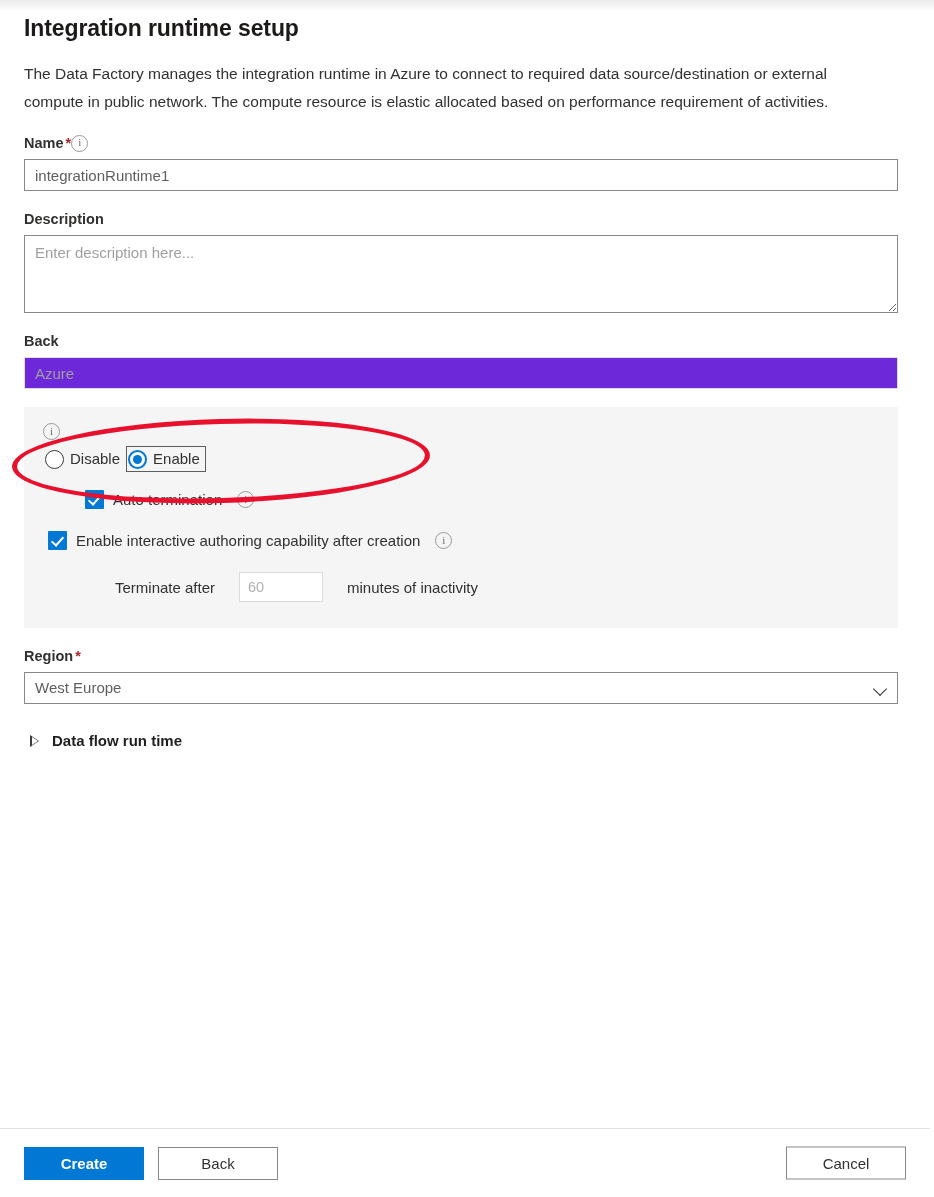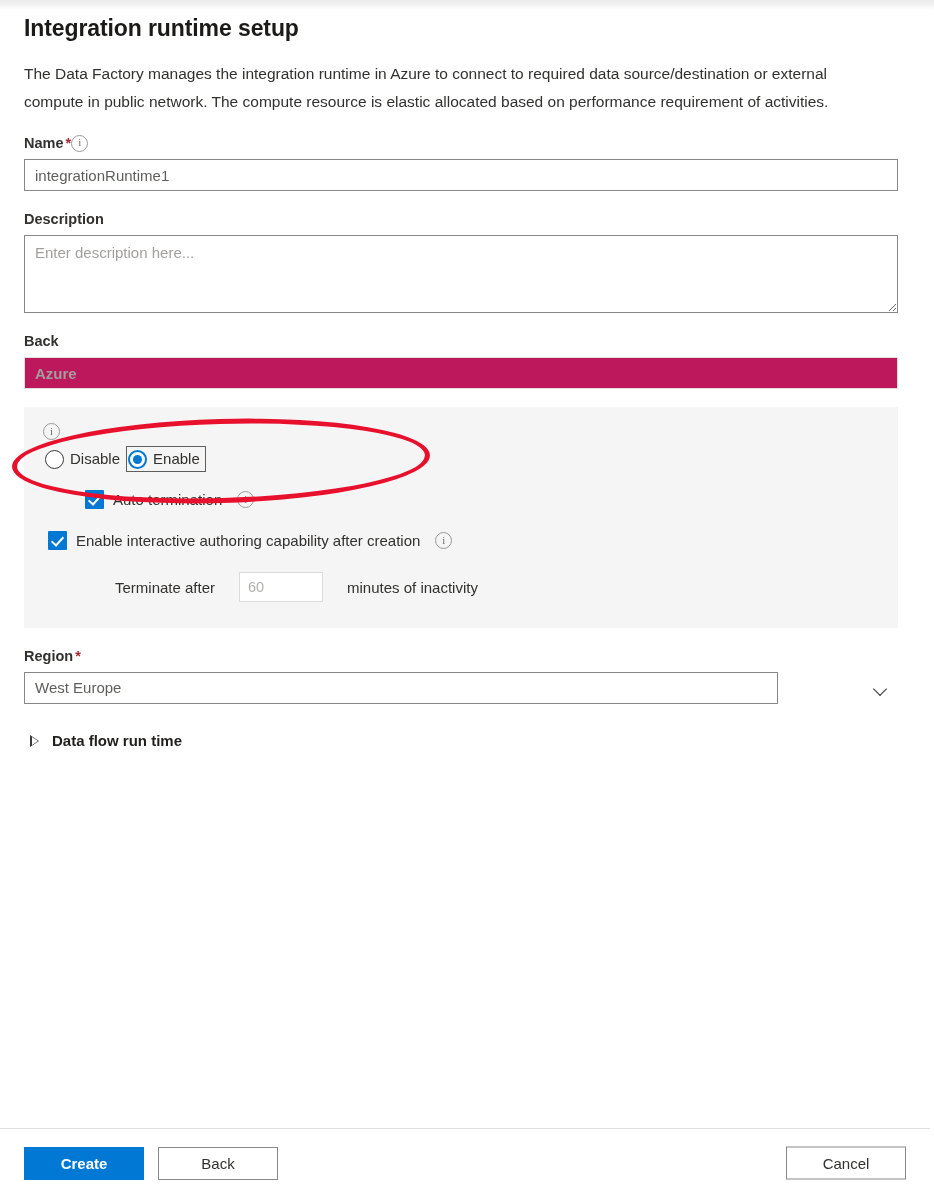--- a/index.html
+++ b/index.html
@@ -108,22 +108,21 @@
     font-size: 15px;
     color: #605e5c;
     padding: 12px 10px;
     outline: none;
     display: block;
   }
   .text-input::placeholder { color: #a19f9d; opacity: 1; }
   .text-input.disabled {
     border-color: #e1dfdd;
     color: #c8c6c4;
-    background: #be185d;
-    font-weight: bold;
+    background: #6d28d9;
   }
 
   .textarea {
     box-sizing: border-box;
     width: 874px;
     height: 78px;
     border: 1px solid #8a8886;
     background: #ffffff;
     font-family: "Liberation Sans", sans-serif;
     font-size: 15px;
@@ -266,21 +265,21 @@
     z-index: 20;
   }
 
   
   .select-wrap {
     position: relative;
     width: 874px;
   }
   .select-box {
     box-sizing: border-box;
-    width: 754px;
+    width: 874px;
     height: 32px;
     border: 1px solid #8a8886;
     background: #ffffff;
     font-size: 15px;
     color: #605e5c;
     padding: 0 32px 12px 10px;
     line-height: 30px;
     white-space: nowrap;
     overflow: hidden;
   }

